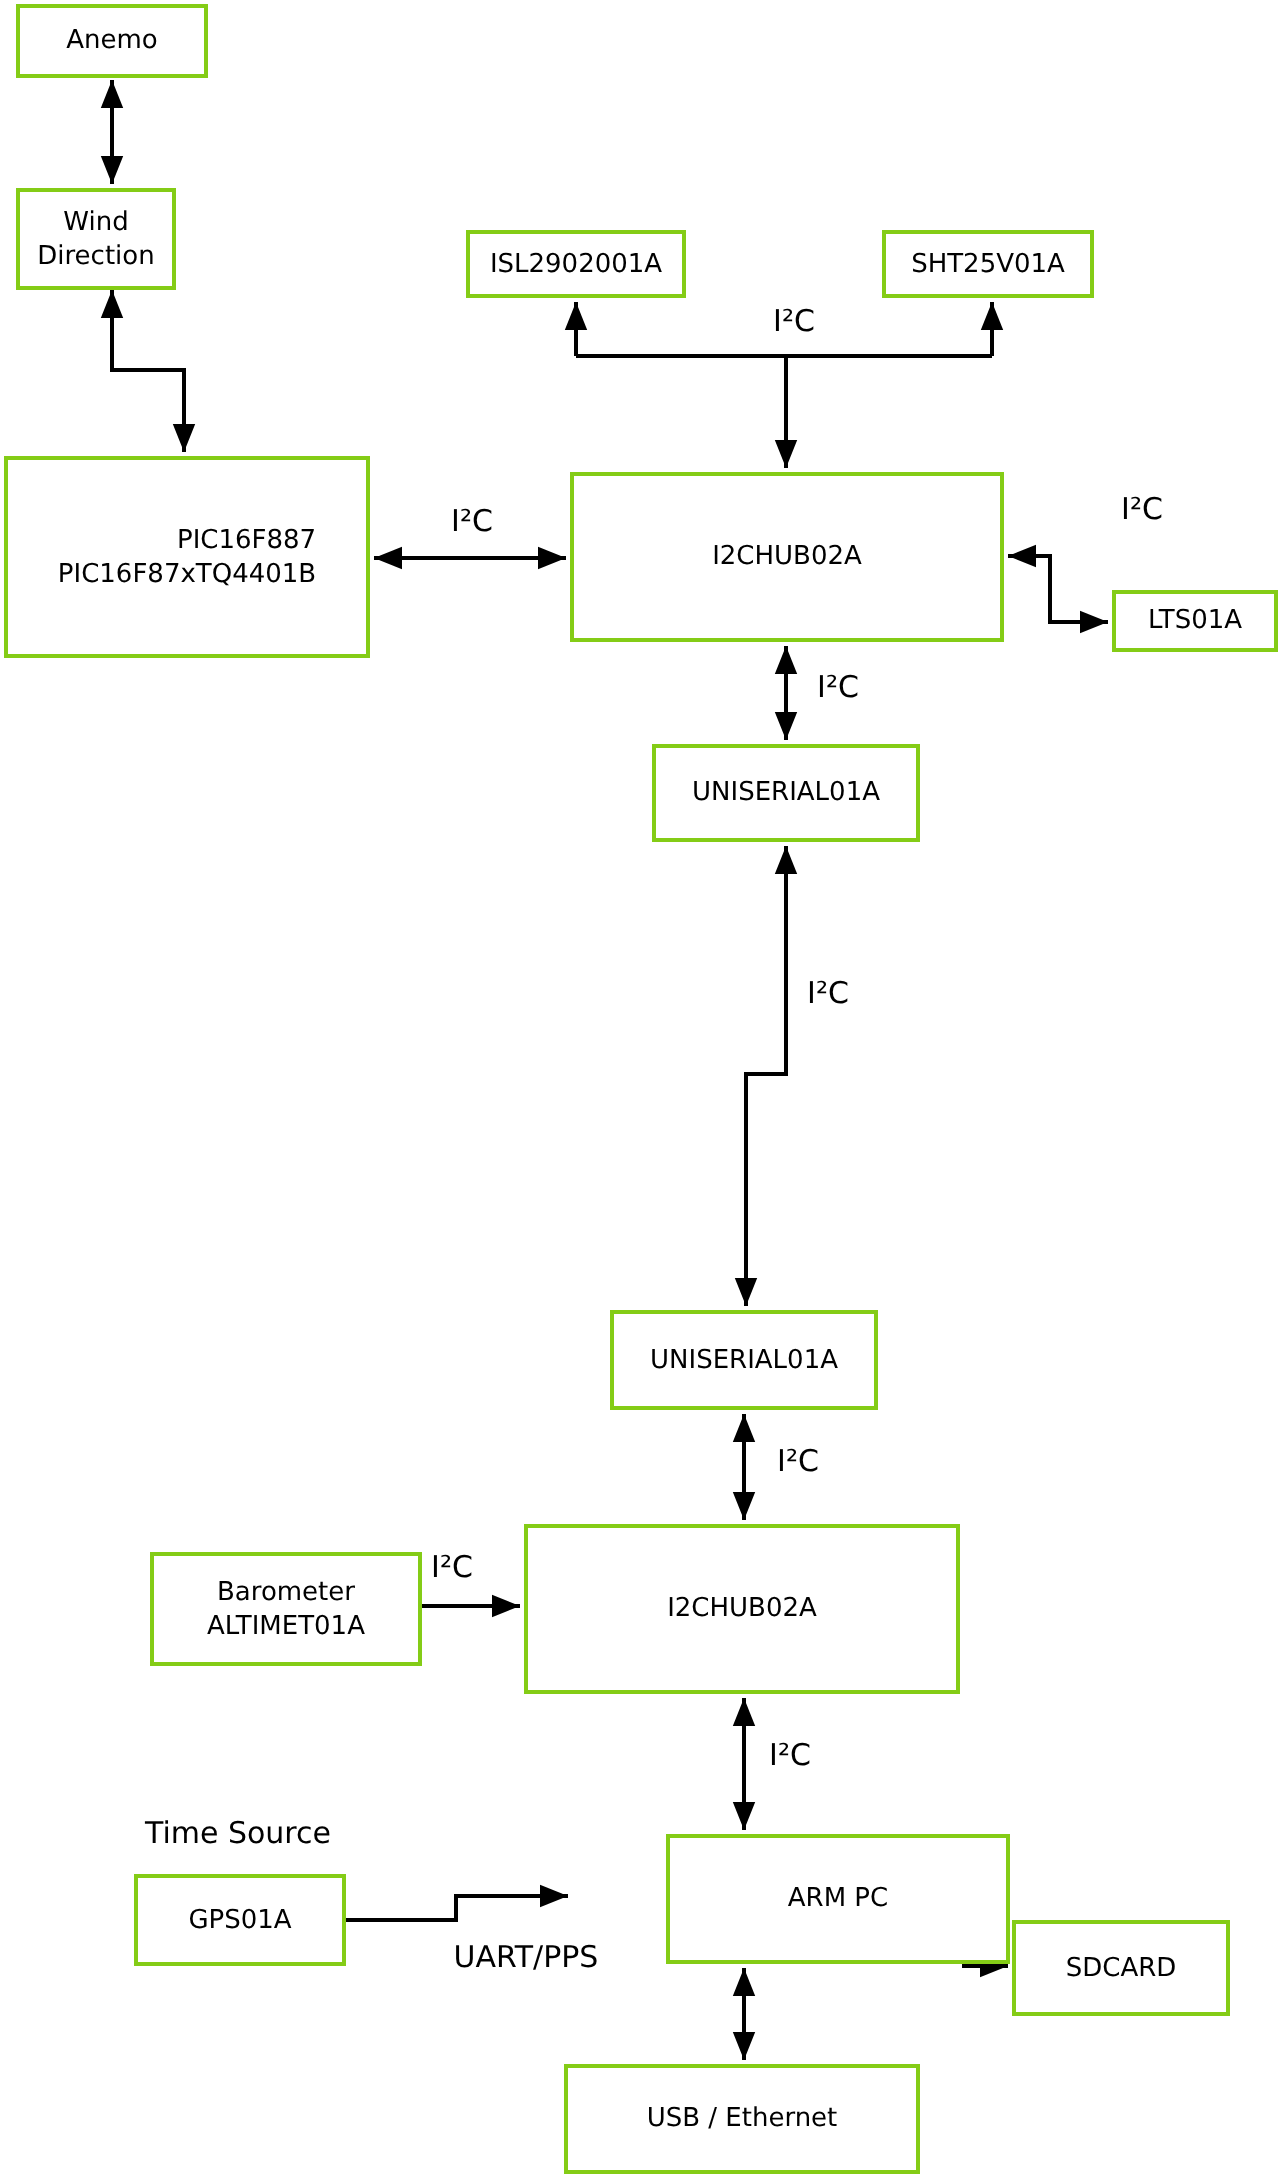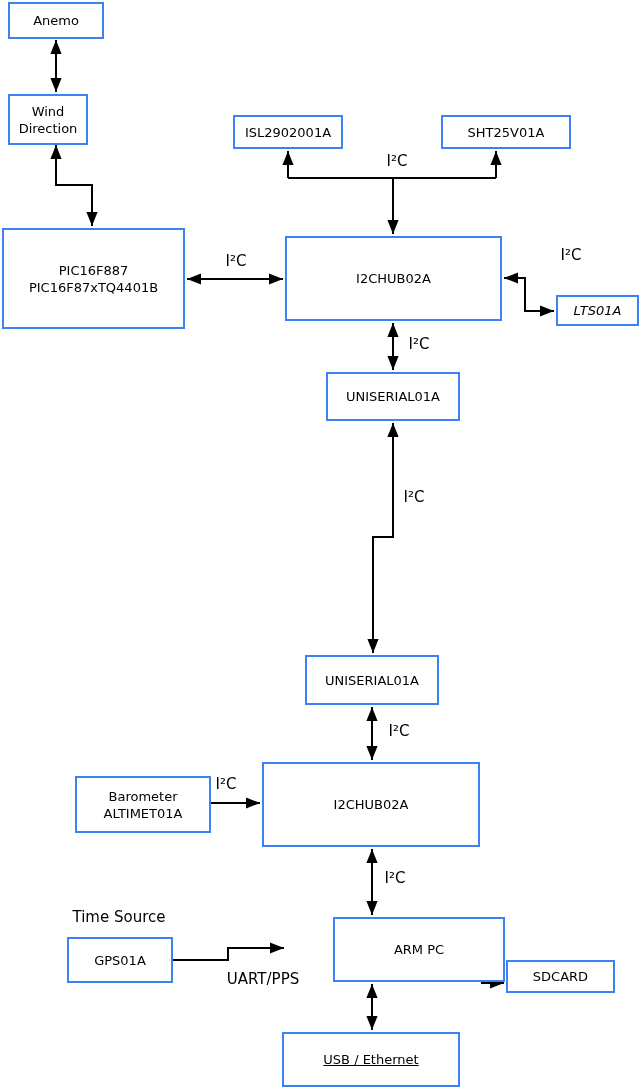--- a/index.html
+++ b/index.html
@@ -16,21 +16,21 @@
     overflow: hidden;
   }
   svg.wires {
     position: absolute;
     left: 0; top: 0;
     width: 640px; height: 1089px;
   }
   .node {
     position: absolute;
     background: #ffffff;
-    border: 2px solid #3b82f6;
+    border: 2px solid #84cc16;
     display: flex;
     align-items: center;
     justify-content: center;
     text-align: center;
     font-size: 13px;
     line-height: 17px;
     white-space: pre-line;
     color: #000000;
   }
   .edge-label {
@@ -72,47 +72,47 @@
       <path d="M460 948 L482 948 L482 983 L504 983" marker-start="url(#arr)" marker-end="url(#arr)"></path>
       <path d="M372 984 L372 1030" marker-start="url(#arr)" marker-end="url(#arr)"></path>
     </g>
   </svg>
 
   <div class="node" style="left:8px; top:2px; width:96px; height:37px;">Anemo</div>
 
   <div class="node" style="left:8px; top:94px; width:80px; height:51px;">Wind
 Direction</div>
 
-  <div class="node" style="left:2px; top:228px; width:183px; height:101px;">PIC16F887
+  <div class="node" style="left:2px; top:228px; width:183px; height:101px;text-align:right;">PIC16F887
 PIC16F87xTQ4401B</div>
 
   <div class="node" style="left:233px; top:115px; width:110px; height:34px;text-align:right;">ISL2902001A</div>
 
-  <div class="node" style="left:441px; top:115px; width:130px; height:34px;">SHT25V01A</div>
+  <div class="node" style="left:441px; top:115px; width:106px; height:34px;">SHT25V01A</div>
 
   <div class="node" style="left:285px; top:236px; width:217px; height:85px;">I2CHUB02A</div>
 
-  <div class="node" style="left:556px; top:295px; width:83px; height:31px;font-style:italic;">LTS01A</div>
+  <div class="node" style="left:556px; top:295px; width:83px; height:31px;">LTS01A</div>
 
   <div class="node" style="left:326px; top:372px; width:134px; height:49px;">UNISERIAL01A</div>
 
   <div class="node" style="left:305px; top:655px; width:134px; height:50px;">UNISERIAL01A</div>
 
   <div class="node" style="left:75px; top:776px; width:136px; height:57px;">Barometer
 ALTIMET01A</div>
 
   <div class="node" style="left:262px; top:762px; width:218px; height:85px;">I2CHUB02A</div>
 
   <div class="node" style="left:286px; top:917px; width:172px; height:65px;margin-left:47px;">ARM PC</div>
 
   <div class="node" style="left:67px; top:937px; width:106px; height:46px;">GPS01A</div>
 
-  <div class="node" style="left:506px; top:960px; width:109px; height:33px;">SDCARD</div>
+  <div class="node" style="left:506px; top:960px; width:109px; height:48px;">SDCARD</div>
 
-  <div class="node" style="left:282px; top:1032px; width:178px; height:55px;text-decoration:underline;">USB / Ethernet</div>
+  <div class="node" style="left:282px; top:1032px; width:178px; height:55px;">USB / Ethernet</div>
 
   <span class="edge-label" style="left:397px; top:161px;">I²C</span>
 
   <span class="edge-label" style="left:236px; top:261px;">I²C</span>
 
   <span class="edge-label" style="left:571px; top:255px;">I²C</span>
 
   <span class="edge-label" style="left:419px; top:344px;">I²C</span>
 
   <span class="edge-label" style="left:414px; top:497px;">I²C</span>

